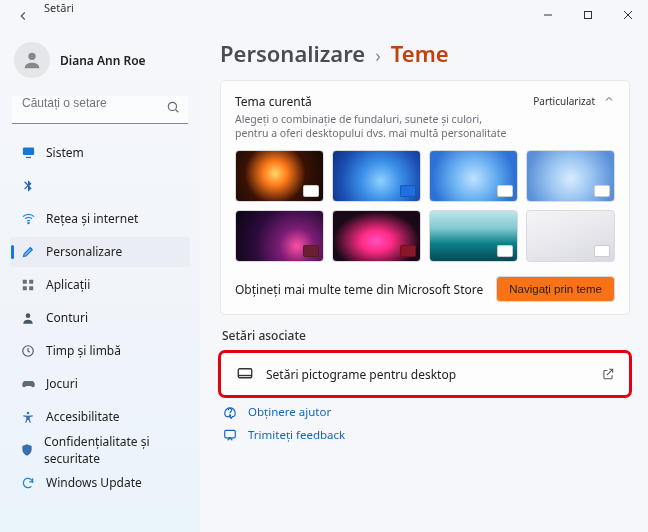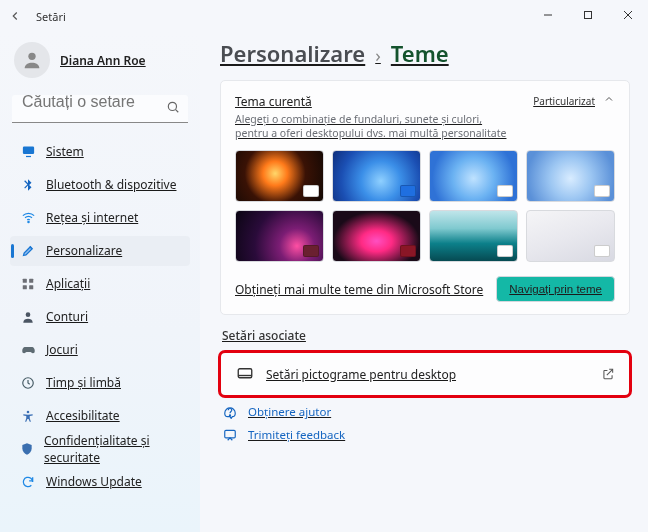--- a/index.html
+++ b/index.html
@@ -9,47 +9,46 @@
     color: #1a1a1a;
     background: #f5f7fb;
     width: 648px;
     height: 532px;
     overflow: hidden;
     position: relative;
   }
   .titlebar {
     height: 32px;
     display: flex;
-    align-items: center;
-    padding-left: 8px;
+    padding-left: 16px;
     background: #f5f7fb;
   }
   .titlebar .back { width:14px; display:flex; align-items:center; justify-content:center; color:#555; cursor:pointer; }
   .titlebar .title { margin-left: 14px; font-size: 11px; color: #333; }
   .win-controls { position:absolute; top:0; right:0; display:flex; }
   .win-btn { width:40px; height:30px; display:flex; align-items:center; justify-content:center; color:#333; cursor:pointer; }
-  .content { display:flex; height: calc(100% - 32px); text-decoration: underline; }
+  .content { display:flex; height: calc(100% - 32px); }
   .sidebar { width: 200px; padding: 4px 10px 10px 10px; display:flex; flex-direction:column; gap:6px; background: linear-gradient(180deg,#f5f7fb 0%,#f0f4fa 60%,#eaf4fb 100%); }
   .profile { display:flex; align-items:center; gap:10px; padding:6px 4px 10px 4px; }
   .avatar { width:36px; height:36px; border-radius:50%; background:#e4e6ea; display:flex; align-items:center; justify-content:center; color:#888; }
   .avatar svg { width:22px; height:22px; }
   .username { font-size:12px; font-weight:600; color:#222; }
   .searchbox { position:relative; margin:0 2px 6px 2px; }
-  .searchbox input { width:100%; height:28px; border:none; border-bottom:1px solid #888; background:#fbfcfe; padding:0 28px 12px 10px; font-size:16px; border-radius:3px 3px 0 0; outline:none; }
+  .searchbox input { width:100%; height:28px; border:none; border-bottom:1px solid #888; background:#fbfcfe; padding:0 28px 12px 10px; font-size:12px; border-radius:3px 3px 0 0; outline:none; }
   .searchbox .sicon { position:absolute; right:8px; top:6px; color:#666; }
   .nav { display:flex; flex-direction:column; gap:3px; margin-top:2px; }
   .nav-item { display:flex; align-items:center; gap:10px; height:30px; padding:0 8px 0 10px; border-radius:4px; cursor:pointer; font-size:12px; color:#222; position:relative; }
   .nav-item.active { background:#eaeef4; }
   .nav-item.active::before { content:""; position:absolute; left:1px; top:8px; bottom:8px; width:3px; background:#1976d2; border-radius:2px; }
   .nicon { width:16px; height:16px; display:flex; align-items:center; justify-content:center; font-size:13px; }
   .main { flex:1; padding: 6px 18px 16px 20px; overflow:auto; }
   .breadcrumb { display:flex; align-items:baseline; gap:10px; margin-bottom:12px; }
   .bc-parent { font-size:22px; font-weight:600; color:#4a4d52; }
   .bc-sep { font-size:18px; color:#888; }
-  .bc-current { font-size:22px; font-weight:600; color:#14532d; }
+  .bc-current { font-size:22px; font-weight:600; color:#c2410c; }
   .card { border:1px solid #e6e8ec; border-radius:5px; background:#fdfdfe; padding:12px 14px; margin-bottom:12px; }
   .card-head { display:flex; align-items:flex-start; gap:16px; margin-bottom:10px; }
   .card-head .txt { flex:1; }
   .card-title { font-size:12px; color:#222; margin-bottom:2px; }
   .card-sub { font-size:10.5px; color:#6b6e75; line-height:1.35; max-width:300px; }
   .card-right { display:flex; align-items:center; gap:8px; font-size:10px; color:#333; }
   .chev { color:#555; }
   .themes-grid { display:grid; grid-template-columns: repeat(4, 1fr); gap:8px; margin:6px 0 14px 0; }
   .thumb { position:relative; height:52px; border-radius:4px; overflow:hidden; border:1px solid #d8dade; cursor:pointer; }
   .thumb .mini { position:absolute; bottom:4px; right:4px; width:16px; height:12px; border-radius:2px; background:#fff; border:1px solid rgba(0,0,0,0.2); }
@@ -59,21 +58,21 @@
   .t3 { background: radial-gradient(circle at 50% 55%, #bfe2ff 0%, #6bb2f2 40%, #2f72d6 80%); }
   .t4 { background: radial-gradient(circle at 50% 55%, #d8ecff 0%, #9cc6f2 40%, #5a90d8 85%); }
   .t5 { background: radial-gradient(circle at 70% 70%, #ff4fa3 0%, #7b1d74 25%, #2a0b3a 60%, #0a0512 100%); }
   .t5 .mini { background:#6a2030; }
   .t6 { background: radial-gradient(ellipse at 50% 60%, #ff4fc1 0%, #ff2a84 25%, #1a0a18 70%); }
   .t6 .mini { background:#8a1626; }
   .t7 { background: linear-gradient(180deg,#bfe5ea 0%, #7fc9cf 35%, #0c808a 65%, #064a52 100%); }
   .t8 { background: linear-gradient(160deg,#f5f5f7 0%, #e8e8ee 50%, #d8d9e2 100%); }
   .store-row { display:flex; align-items:center; justify-content:space-between; gap:10px; }
   .store-text { font-size:12px; color:#222; }
-  .btn { border:1px solid #d4d7dd; background:#14b8a6; border-radius:4px; padding:6px 12px; font-size:11.5px; cursor:pointer; color:#222; }
+  .btn { border:1px solid #d4d7dd; background:#f97316; border-radius:4px; padding:6px 12px; font-size:11.5px; cursor:pointer; color:#222; }
   .section-label { font-size:12px; color:#333; margin: 10px 0 8px 2px; font-weight:500; }
   .row-card { display:flex; align-items:center; gap:11px; border:1px solid #e6e8ec; background:#fdfdfe; border-radius:5px; padding:12px 14px; margin-bottom:8px; cursor:pointer; }
   .row-card .ricon { width:20px; display:flex; align-items:center; justify-content:center; color:#333; }
   .row-card .rtitle { font-size:12px; color:#222; }
   .row-card .rsub { font-size:10.5px; color:#6b6e75; margin-top:1px; }
   .row-card .rend { margin-left:auto; color:#555; display:flex; align-items:center; }
   .hl { outline:3px solid #e3000f; outline-offset:-1px; border-radius:5px; }
   .footer-links { margin-top:6px; display:flex; flex-direction:column; gap:8px; padding-left:2px; }
   .flink { display:flex; align-items:flex-end; gap:10px; font-size:11.5px; color:#1565c0; cursor:pointer; }
   .flink .ficon { color:#1565c0; width:16px; display:flex; align-items:center; justify-content:center; }
@@ -140,21 +139,20 @@
             </svg>
         </span>
         <span>Sistem</span>
       </div>
       <div class="nav-item">
         <span class="nicon" style="color:#1565c0">
           <svg width="14" height="14" viewBox="0 0 24 24" fill="currentColor">
               <path d="M12 2l6 6-4 4 4 4-6 6V13l-5 5-1.5-1.5L11 11 5.5 5.5 7 4l5 5V2z"></path>
             </svg>
         </span>
-        <span>Bluetooth &amp; dispozitive</span>
       </div>
       <div class="nav-item">
         <span class="nicon" style="color:#1e88e5">
           <svg width="15" height="15" viewBox="0 0 24 24" fill="none" stroke="currentColor" stroke-width="2">
               <path d="M3 9c5-5 13-5 18 0"></path>
               <path d="M6.5 12.5c3-3 8-3 11 0"></path>
               <path d="M10 16c1-1 3-1 4 0"></path>
               <circle cx="12" cy="19" r="1" fill="currentColor"></circle>
             </svg>
         </span>
@@ -183,35 +181,35 @@
       <div class="nav-item">
         <span class="nicon" style="color:#4b5563">
           <svg width="14" height="14" viewBox="0 0 24 24" fill="currentColor">
               <circle cx="12" cy="8" r="4"></circle>
               <path d="M4 21c0-4 4-6 8-6s8 2 8 6v1H4z"></path>
             </svg>
         </span>
         <span>Conturi</span>
       </div>
       <div class="nav-item">
-        <span class="nicon" style="color:#5e6b73">
-          <svg width="15" height="15" viewBox="0 0 24 24" fill="currentColor">
-              <path d="M6 8h12c2 0 4 3 4 6s-1 4-3 4c-2 0-2-2-4-2h-6c-2 0-2 2-4 2s-3-1-3-4 2-6 4-6z"></path>
-            </svg>
-        </span>
-        <span>Jocuri</span>
-      </div>
-      <div class="nav-item">
         <span class="nicon" style="color:#455a64">
           <svg width="14" height="14" viewBox="0 0 24 24" fill="none" stroke="currentColor" stroke-width="2">
               <circle cx="12" cy="12" r="9"></circle>
               <path d="M12 7v5l3 2"></path>
             </svg>
         </span>
         <span>Timp și limbă</span>
+      </div>
+      <div class="nav-item">
+        <span class="nicon" style="color:#5e6b73">
+          <svg width="15" height="15" viewBox="0 0 24 24" fill="currentColor">
+              <path d="M6 8h12c2 0 4 3 4 6s-1 4-3 4c-2 0-2-2-4-2h-6c-2 0-2 2-4 2s-3-1-3-4 2-6 4-6z"></path>
+            </svg>
+        </span>
+        <span>Jocuri</span>
       </div>
       <div class="nav-item">
         <span class="nicon" style="color:#3b6fb5">
           <svg width="14" height="14" viewBox="0 0 24 24" fill="currentColor">
               <circle cx="12" cy="5" r="2.2"></circle>
               <path d="M4 9l8 1 8-1v2l-5 1v4l2 6h-2l-2-5h-2l-2 5H7l2-6v-4L4 11z"></path>
             </svg>
         </span>
         <span>Accesibilitate</span>
       </div>

